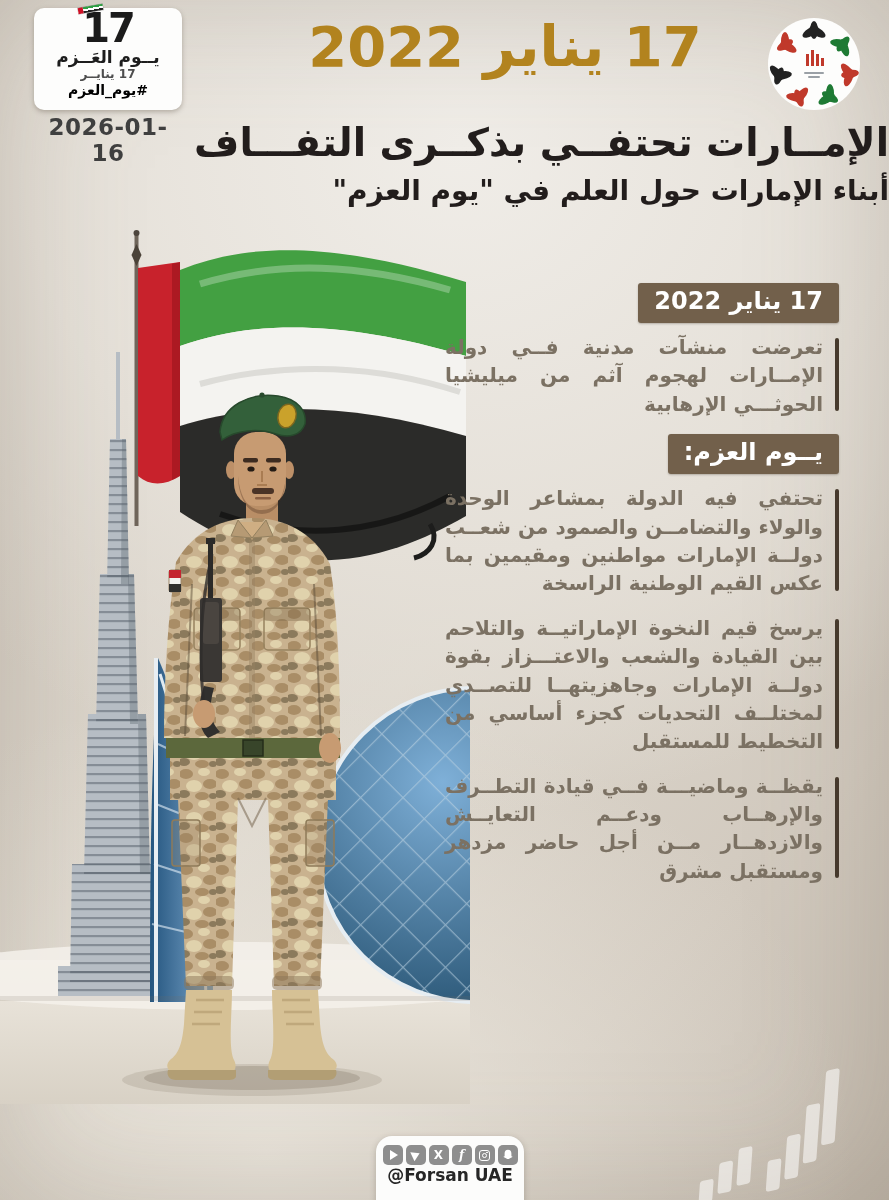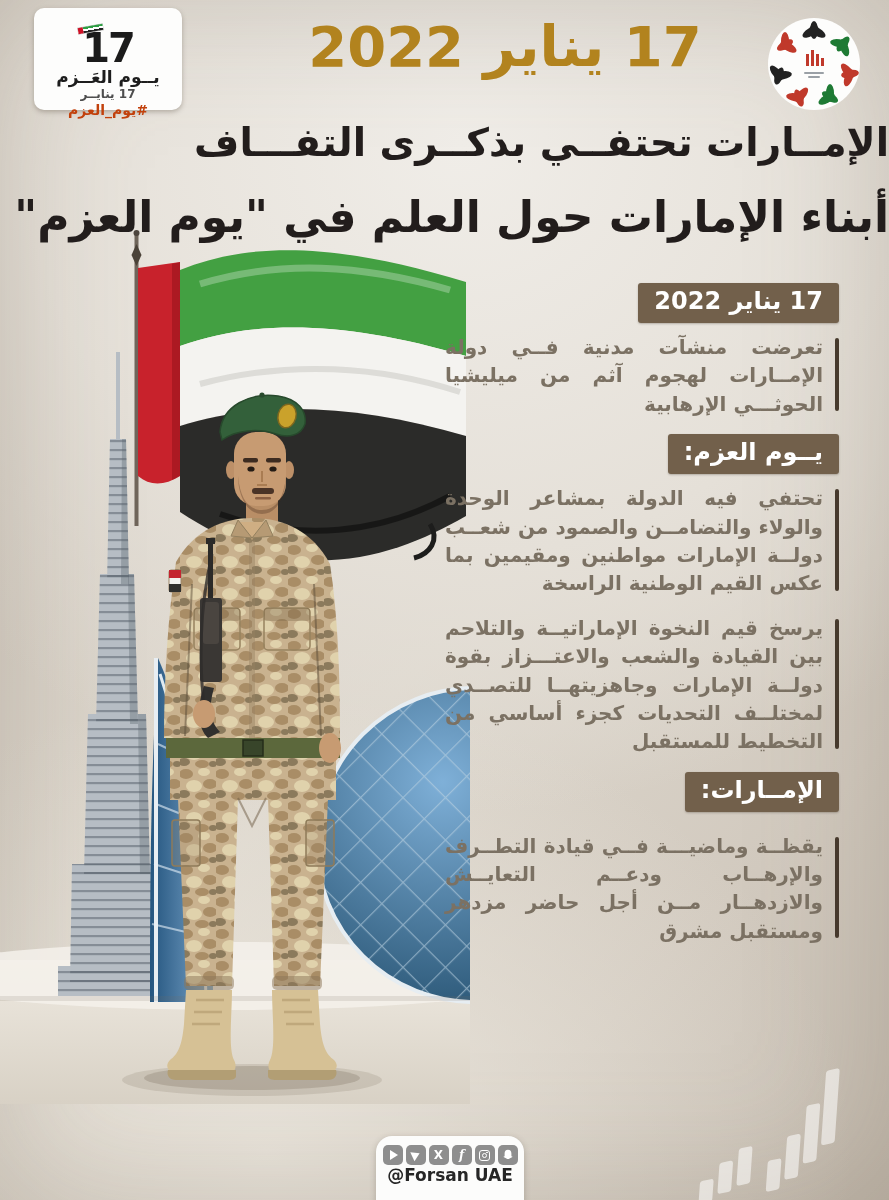--- a/index.html
+++ b/index.html
@@ -7,40 +7,40 @@
   .stage{
     position:relative; width:889px; height:1200px; overflow:hidden; margin:0 auto;
     background:
       radial-gradient(130% 90% at 52% 12%, #f0ede8 0%, #e5e0d8 38%, rgba(229,224,216,0) 62%),
       radial-gradient(120% 70% at 30% 96%, #eae5dc 0%, rgba(234,229,220,0) 55%),
       linear-gradient(135deg,#ccc4b9 0%, #d8d1c7 25%, #ddd7cd 52%, #d2cabf 78%, #c5bcb0 100%);
     box-shadow: inset 0 0 140px rgba(110,96,80,.28);
   }
   
   .meta-card{position:absolute; left:34px; top:8px; width:148px; height:102px; background:#fdfdfc;
-    border-radius:10px; box-shadow:0 2px 5px rgba(80,70,55,.35); text-align:center; direction:rtl; padding-top:20px; box-sizing:border-box;}
+    border-radius:10px; box-shadow:0 2px 5px rgba(80,70,55,.35); text-align:center; direction:rtl; padding-top:0; box-sizing:border-box;}
   .logo17{font-size:40px; font-weight:bold; color:#1b1b1b; line-height:1; position:relative; display:inline-block; letter-spacing:-2px;}
   .logo17 .flagchip{position:absolute; top:-2px; left:-4px; width:20px; height:6px;
     background:linear-gradient(to bottom,#2f9e44 0 34%,#ffffff 34% 67%,#222 67% 100%);
     border-left:5px solid #ce1126; transform:rotate(-10deg); box-shadow:0 0 0 .5px rgba(0,0,0,.2);}
   .meta-title{font-size:17px; font-weight:bold; color:#1d1d1d; line-height:1.05; margin-top:1px;}
   .meta-sub{font-size:12px; font-weight:bold; color:#4e4e4e; line-height:1.2;}
-  .meta-hash{font-size:14px; font-weight:bold; color:#c2410c; line-height:1.3;}
+  .meta-hash{font-size:14px; font-weight:bold; color:#000000; line-height:1.3;}
   .date-stamp{position:absolute; left:34px; top:114px; width:148px; text-align:center;
     font-size:23px; font-weight:bold; color:#3f3f3f; letter-spacing:.5px; direction:ltr;}
   
   .gold-title{position:absolute; left:240px; top:16px; width:530px; text-align:center; direction:rtl;
     font-size:56px; font-weight:bold; color:#b2831e; line-height:1.1;}
   
   .org-logo{position:absolute; left:766px; top:16px; width:96px; height:96px;}
   
   .headline{position:absolute; left:0; top:118px; width:100%; text-align:right; direction:rtl;
     color:#221d1c; font-weight:bold;}
   .headline .l1{font-size:39px; line-height:1.3;}
-  .headline .l2{font-size:44px; line-height:1.3; margin-top:19px;}
+  .headline .l2{font-size:28px; line-height:1.3; margin-top:4px;}
   
   .scene{position:absolute; left:0; top:224px; width:470px; height:880px;}
   
   .content{position:absolute; top:283px; right:50px; width:394px; direction:rtl;}
   .info-section{margin-bottom:10px;}
   .section-badge{display:inline-block; background:#72604b; color:#fff; font-weight:bold; font-size:24px;
     padding:4px 16px 8px 16px; border-radius:3px; margin-bottom:10px; box-shadow:0 1px 2px rgba(60,50,40,.3);}
   .para{position:relative; padding-right:16px; margin-bottom:16px; color:#7b7163; font-size:20px;
     font-weight:bold; line-height:1.42; text-align:justify;}
   .accent-bar{position:absolute; right:0; top:5px; bottom:7px; width:4px; background:#46392c; border-radius:2px;}
@@ -77,20 +77,21 @@
 
   <div class="meta-card">
     <span class="logo17">
       <span>17</span>
       <span class="flagchip"></span>
     </span>
     <div class="meta-title">يــوم العَــزم</div>
     <div class="meta-sub">17 ينايــر</div>
     <div class="meta-hash">#يوم_العزم</div>
   </div>
+  <div class="date-stamp">2026-01-16</div>
 
   <div class="gold-title" dir="rtl">17 يناير 2022</div>
 
   <div class="org-logo">
     <svg viewBox="0 0 96 96" width="96" height="96">
       <circle cx="48" cy="48" r="46" fill="#fdfdfc"></circle>
       <g>
         <g transform="translate(48 14)">
             <ellipse rx="4" ry="9" fill="#222" transform="rotate(0)"></ellipse>
             <ellipse rx="4" ry="9" fill="#222" transform="rotate(120) translate(0 -4)"></ellipse>
@@ -296,21 +297,21 @@
         </g>
         <ellipse cx="204" cy="490" rx="11" ry="14" fill="#c79b72"></ellipse>
         <ellipse cx="330" cy="524" rx="11" ry="15" fill="#c79b72"></ellipse>
       </g>
     </svg>
   </div>
 
   <div class="content">
       <section class="info-section"><div class="section-badge">17 يناير 2022</div><div class="para"><span class="accent-bar"></span><span class="para-text">تعرضت منشآت مدنية فــي دولة الإمــارات لهجوم آثم من ميليشيا الحوثـــي الإرهابية</span></div></section>
       <section class="info-section"><div class="section-badge">يــوم العزم:</div><div class="para"><span class="accent-bar"></span><span class="para-text">تحتفي فيه الدولة بمشاعر الوحدة والولاء والتضامــن والصمود من شعــب دولــة الإمارات مواطنين ومقيمين بما عكس القيم الوطنية الراسخة</span></div><div class="para"><span class="accent-bar"></span><span class="para-text">يرسخ قيم النخوة الإماراتيــة والتلاحم بين القيادة والشعب والاعتـــزاز بقوة دولــة الإمارات وجاهزيتهــا للتصــدي لمختلــف التحديات كجزء أساسي من التخطيط للمستقبل</span></div></section>
-      <section class="info-section"><div class="section-badge">الإمــارات:</div></section>
+      <section class="info-section"></section>
       <section class="info-section"><div class="para"><span class="accent-bar"></span><span class="para-text">يقظــة وماضيـــة فــي قيادة التطــرف والإرهــاب ودعــم التعايــش والازدهــار مــن أجل حاضر مزدهر ومستقبل مشرق</span></div></section>
     </div>
 
   <div class="footer-card">
     <div class="icons-row">
       <span class="sicon">
           <span class="tri"></span>
         </span>
       <span class="sicon">
           <span class="tri tg"></span>

